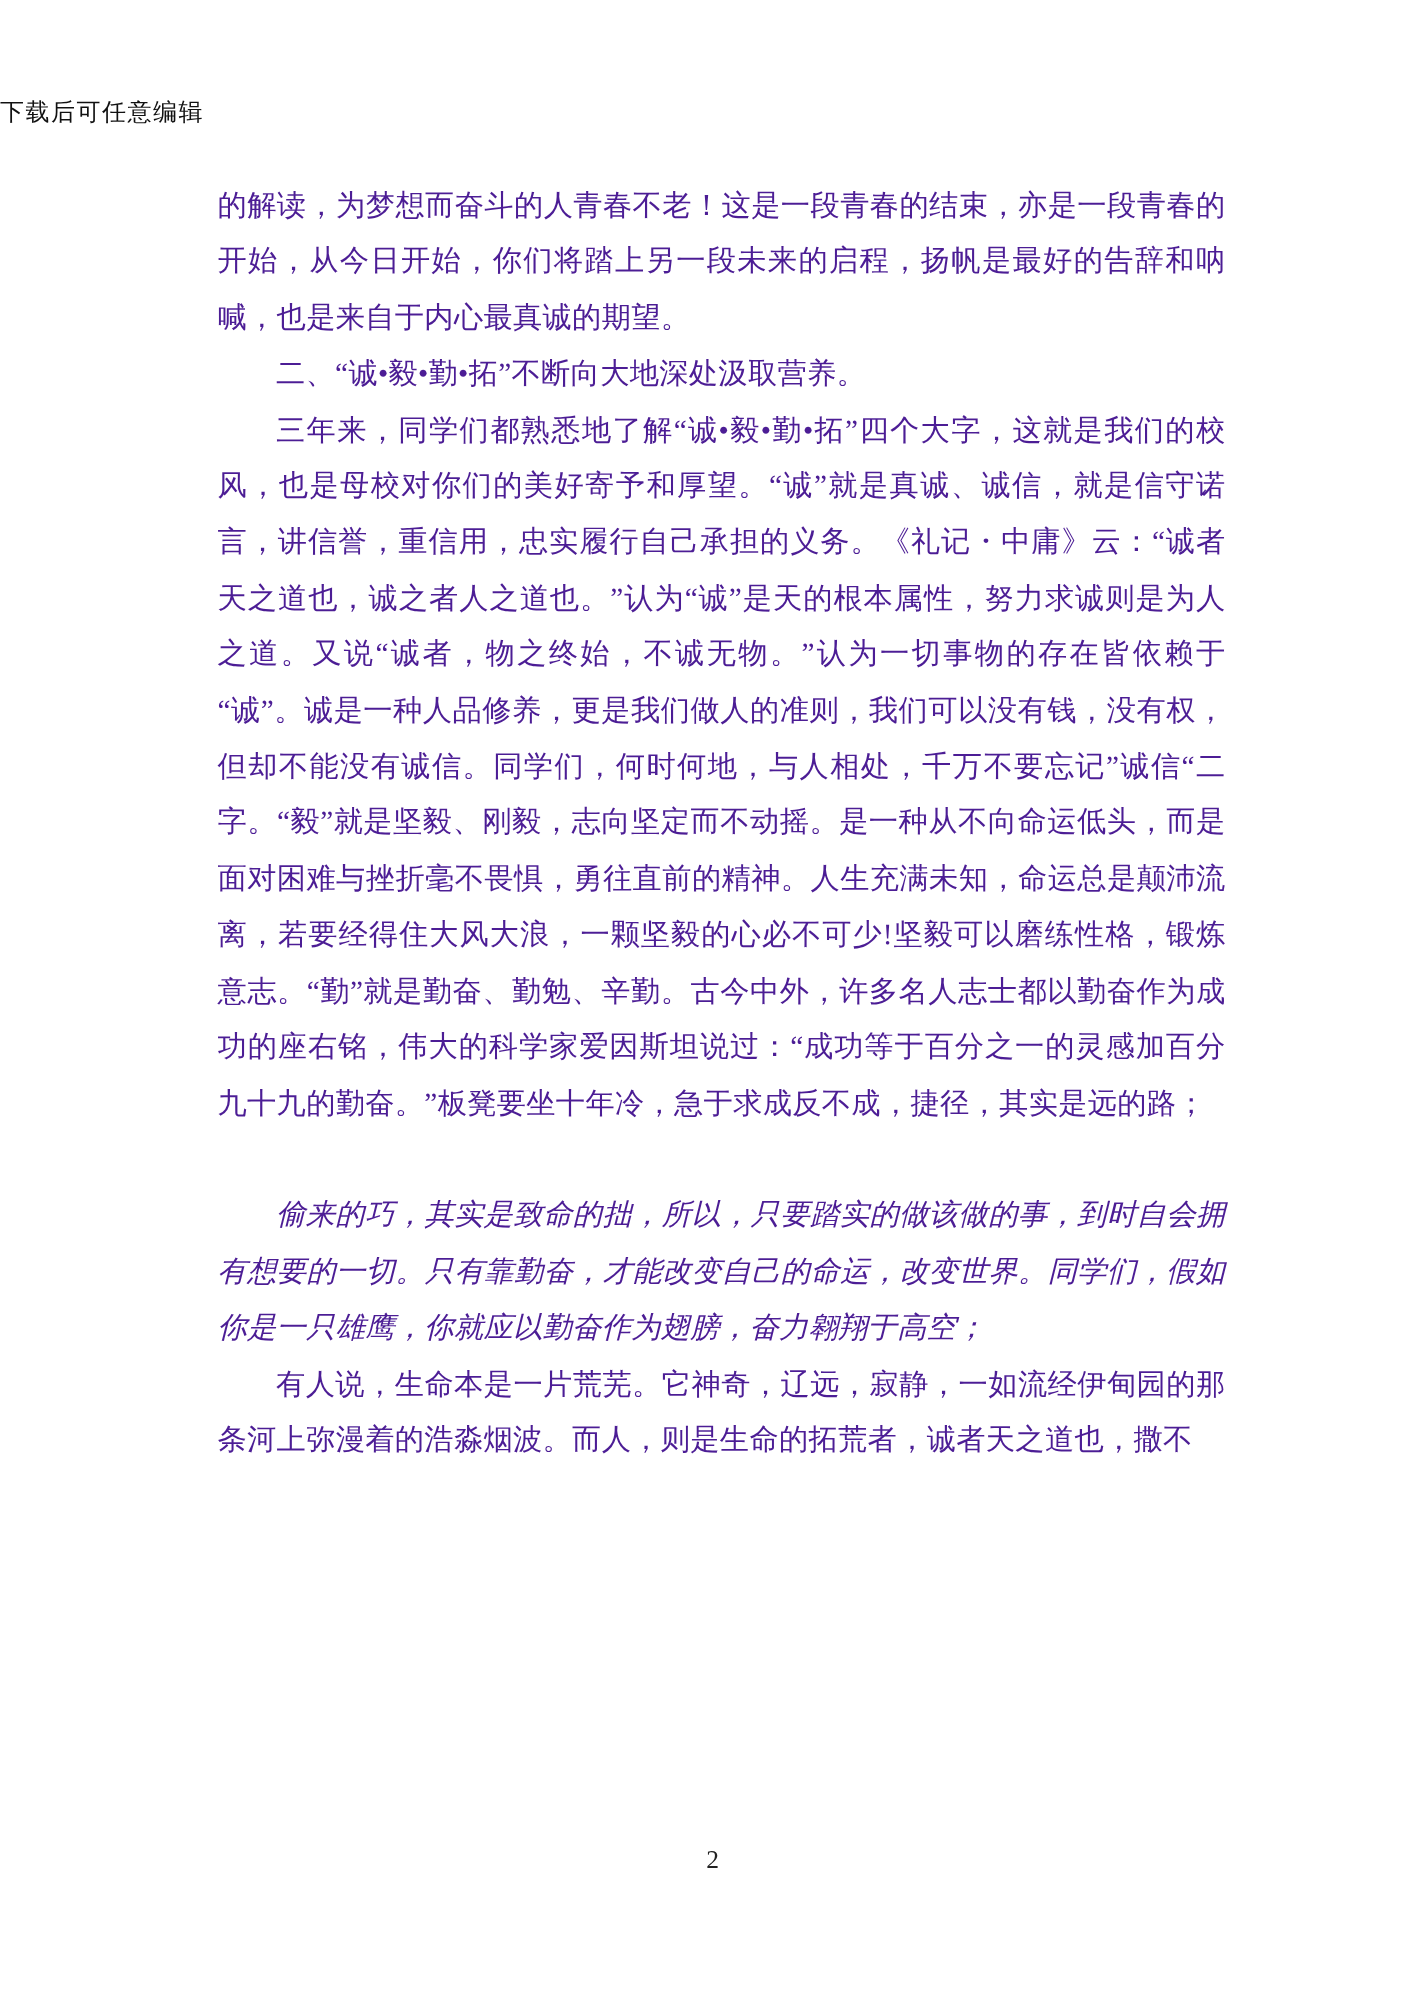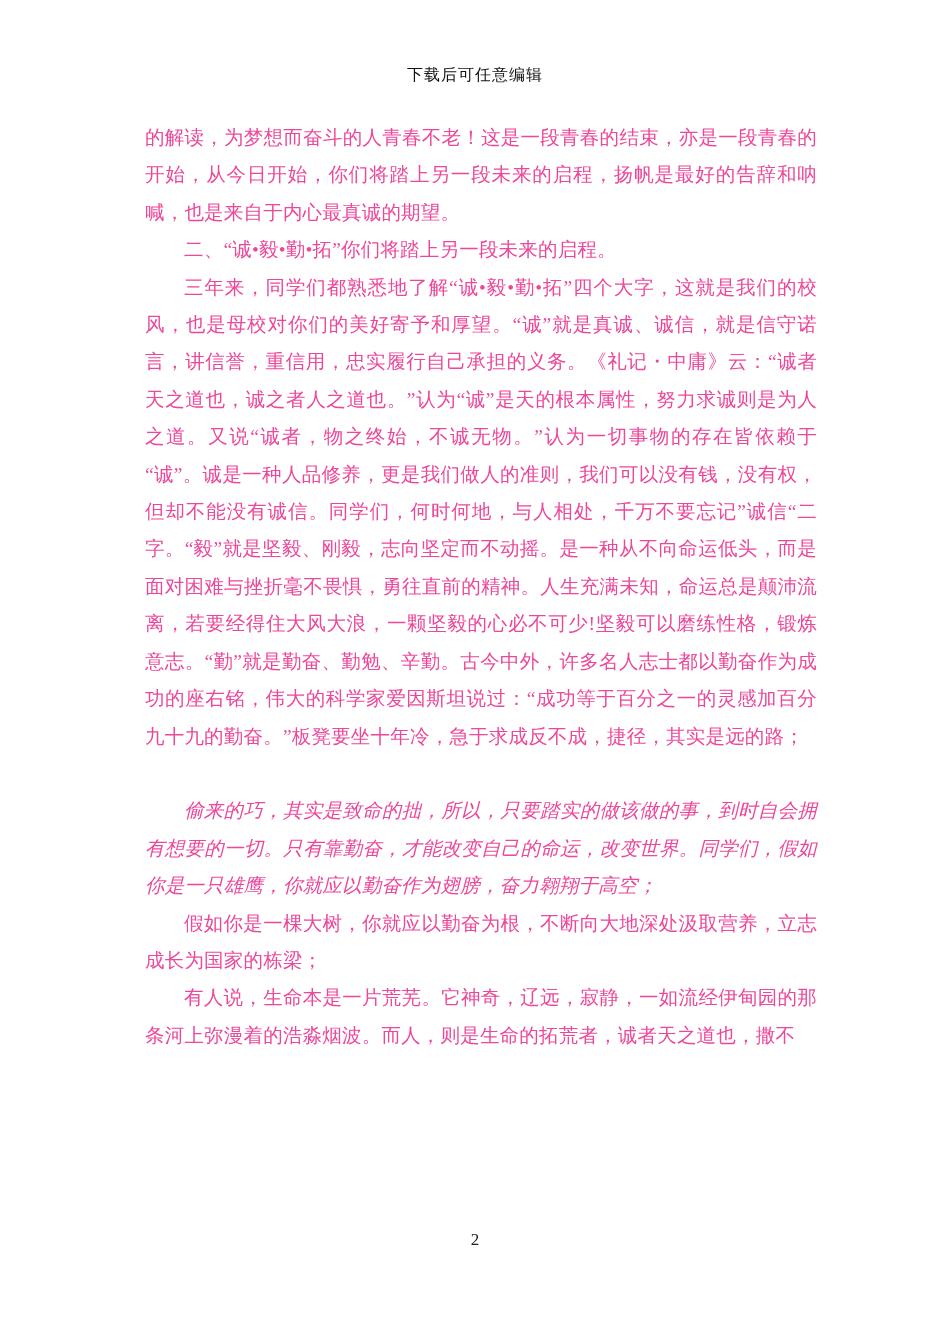--- a/index.html
+++ b/index.html
@@ -13,35 +13,34 @@
     position: relative;
     color: #000000;
     font-family: "Liberation Serif", "DejaVu Serif", serif;
     overflow: hidden;
   }
   .doc-header {
     position: absolute;
     top: 65px;
     left: 0;
     width: 100%;
-    text-align: center;
     font-size: 16px;
     letter-spacing: 1px;
     color: #111111;
   }
   .content {
     position: absolute;
     top: 119px;
     left: 145px;
     width: 672px;
     font-size: 19.5px;
     line-height: 37.4px;
     text-align: justify;
     letter-spacing: 0.2px;
-    color: #ec4899;
+    color: #4c1d95;
   }
   .content p {
     margin: 0;
     padding: 0;
   }
   .content p.indent {
     text-indent: 2em;
   }
   .content p.gap-before {
     margin-top: 37.4px;
@@ -59,22 +58,21 @@
 </style>
 </head>
 <body>
 
 <div class="page">
 
   <div class="doc-header">下载后可任意编辑</div>
 
   <div class="content">
     <p class="para">的解读，为梦想而奋斗的人青春不老！这是一段青春的结束，亦是一段青春的开始，从今日开始，你们将踏上另一段未来的启程，扬帆是最好的告辞和呐喊，也是来自于内心最真诚的期望。</p>
-    <p class="para indent">二、“诚•毅•勤•拓”你们将踏上另一段未来的启程。</p>
+    <p class="para indent">二、“诚•毅•勤•拓”不断向大地深处汲取营养。</p>
     <p class="para indent">三年来，同学们都熟悉地了解“诚•毅•勤•拓”四个大字，这就是我们的校风，也是母校对你们的美好寄予和厚望。“诚”就是真诚、诚信，就是信守诺言，讲信誉，重信用，忠实履行自己承担的义务。《礼记・中庸》云：“诚者天之道也，诚之者人之道也。”认为“诚”是天的根本属性，努力求诚则是为人之道。又说“诚者，物之终始，不诚无物。”认为一切事物的存在皆依赖于“诚”。诚是一种人品修养，更是我们做人的准则，我们可以没有钱，没有权，但却不能没有诚信。同学们，何时何地，与人相处，千万不要忘记”诚信“二字。“毅”就是坚毅、刚毅，志向坚定而不动摇。是一种从不向命运低头，而是面对困难与挫折毫不畏惧，勇往直前的精神。人生充满未知，命运总是颠沛流离，若要经得住大风大浪，一颗坚毅的心必不可少!坚毅可以磨练性格，锻炼意志。“勤”就是勤奋、勤勉、辛勤。古今中外，许多名人志士都以勤奋作为成功的座右铭，伟大的科学家爱因斯坦说过：“成功等于百分之一的灵感加百分九十九的勤奋。”板凳要坐十年冷，急于求成反不成，捷径，其实是远的路；</p>
     <p class="para indent gap-before">偷来的巧，其实是致命的拙，所以，只要踏实的做该做的事，到时自会拥有想要的一切。只有靠勤奋，才能改变自己的命运，改变世界。同学们，假如你是一只雄鹰，你就应以勤奋作为翅膀，奋力翱翔于高空；</p>
-    <p class="para indent">假如你是一棵大树，你就应以勤奋为根，不断向大地深处汲取营养，立志成长为国家的栋梁；</p>
     <p class="para indent">有人说，生命本是一片荒芜。它神奇，辽远，寂静，一如流经伊甸园的那条河上弥漫着的浩淼烟波。而人，则是生命的拓荒者，诚者天之道也，撒不</p>
   </div>
 
   <div class="page-number">2</div>
 
 </div>
 
 </body></html>

